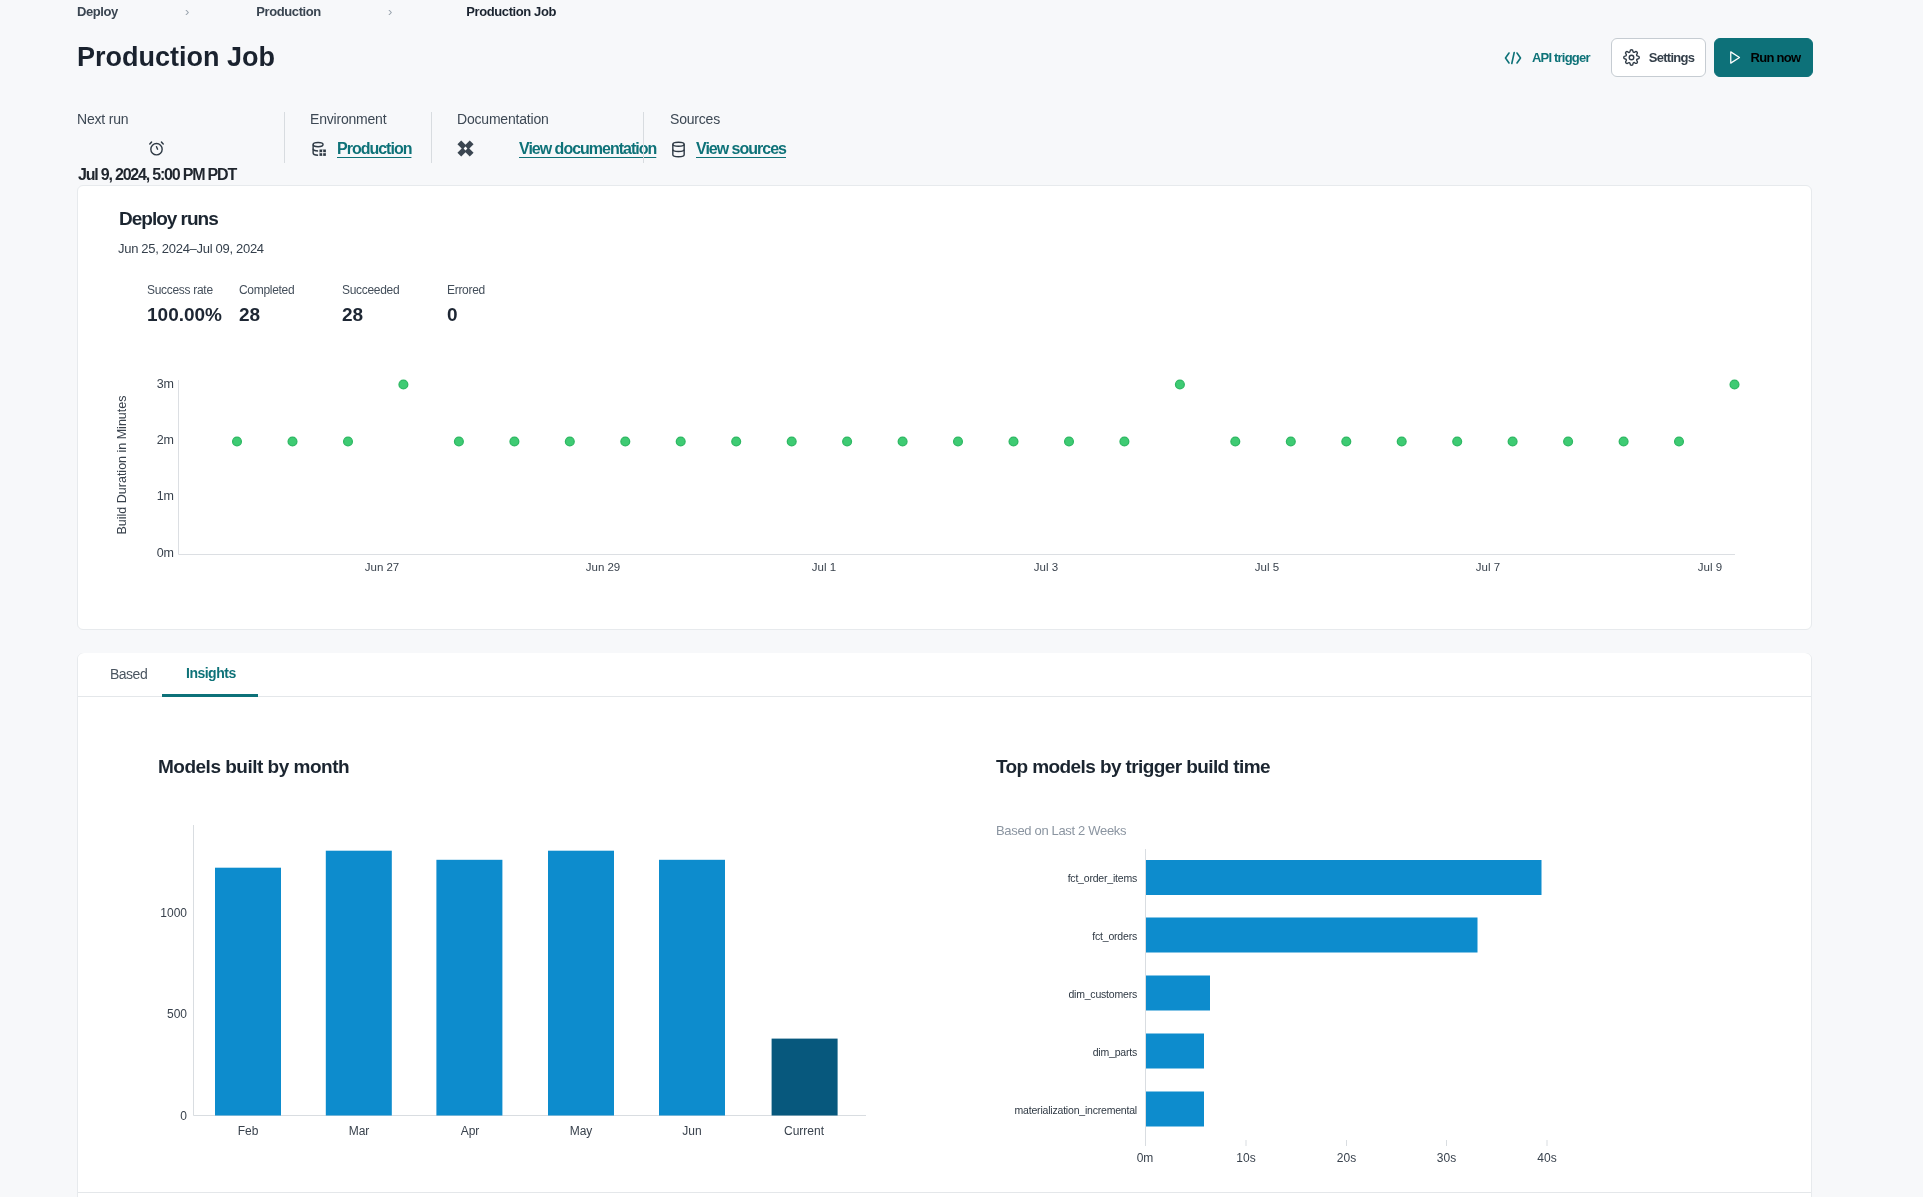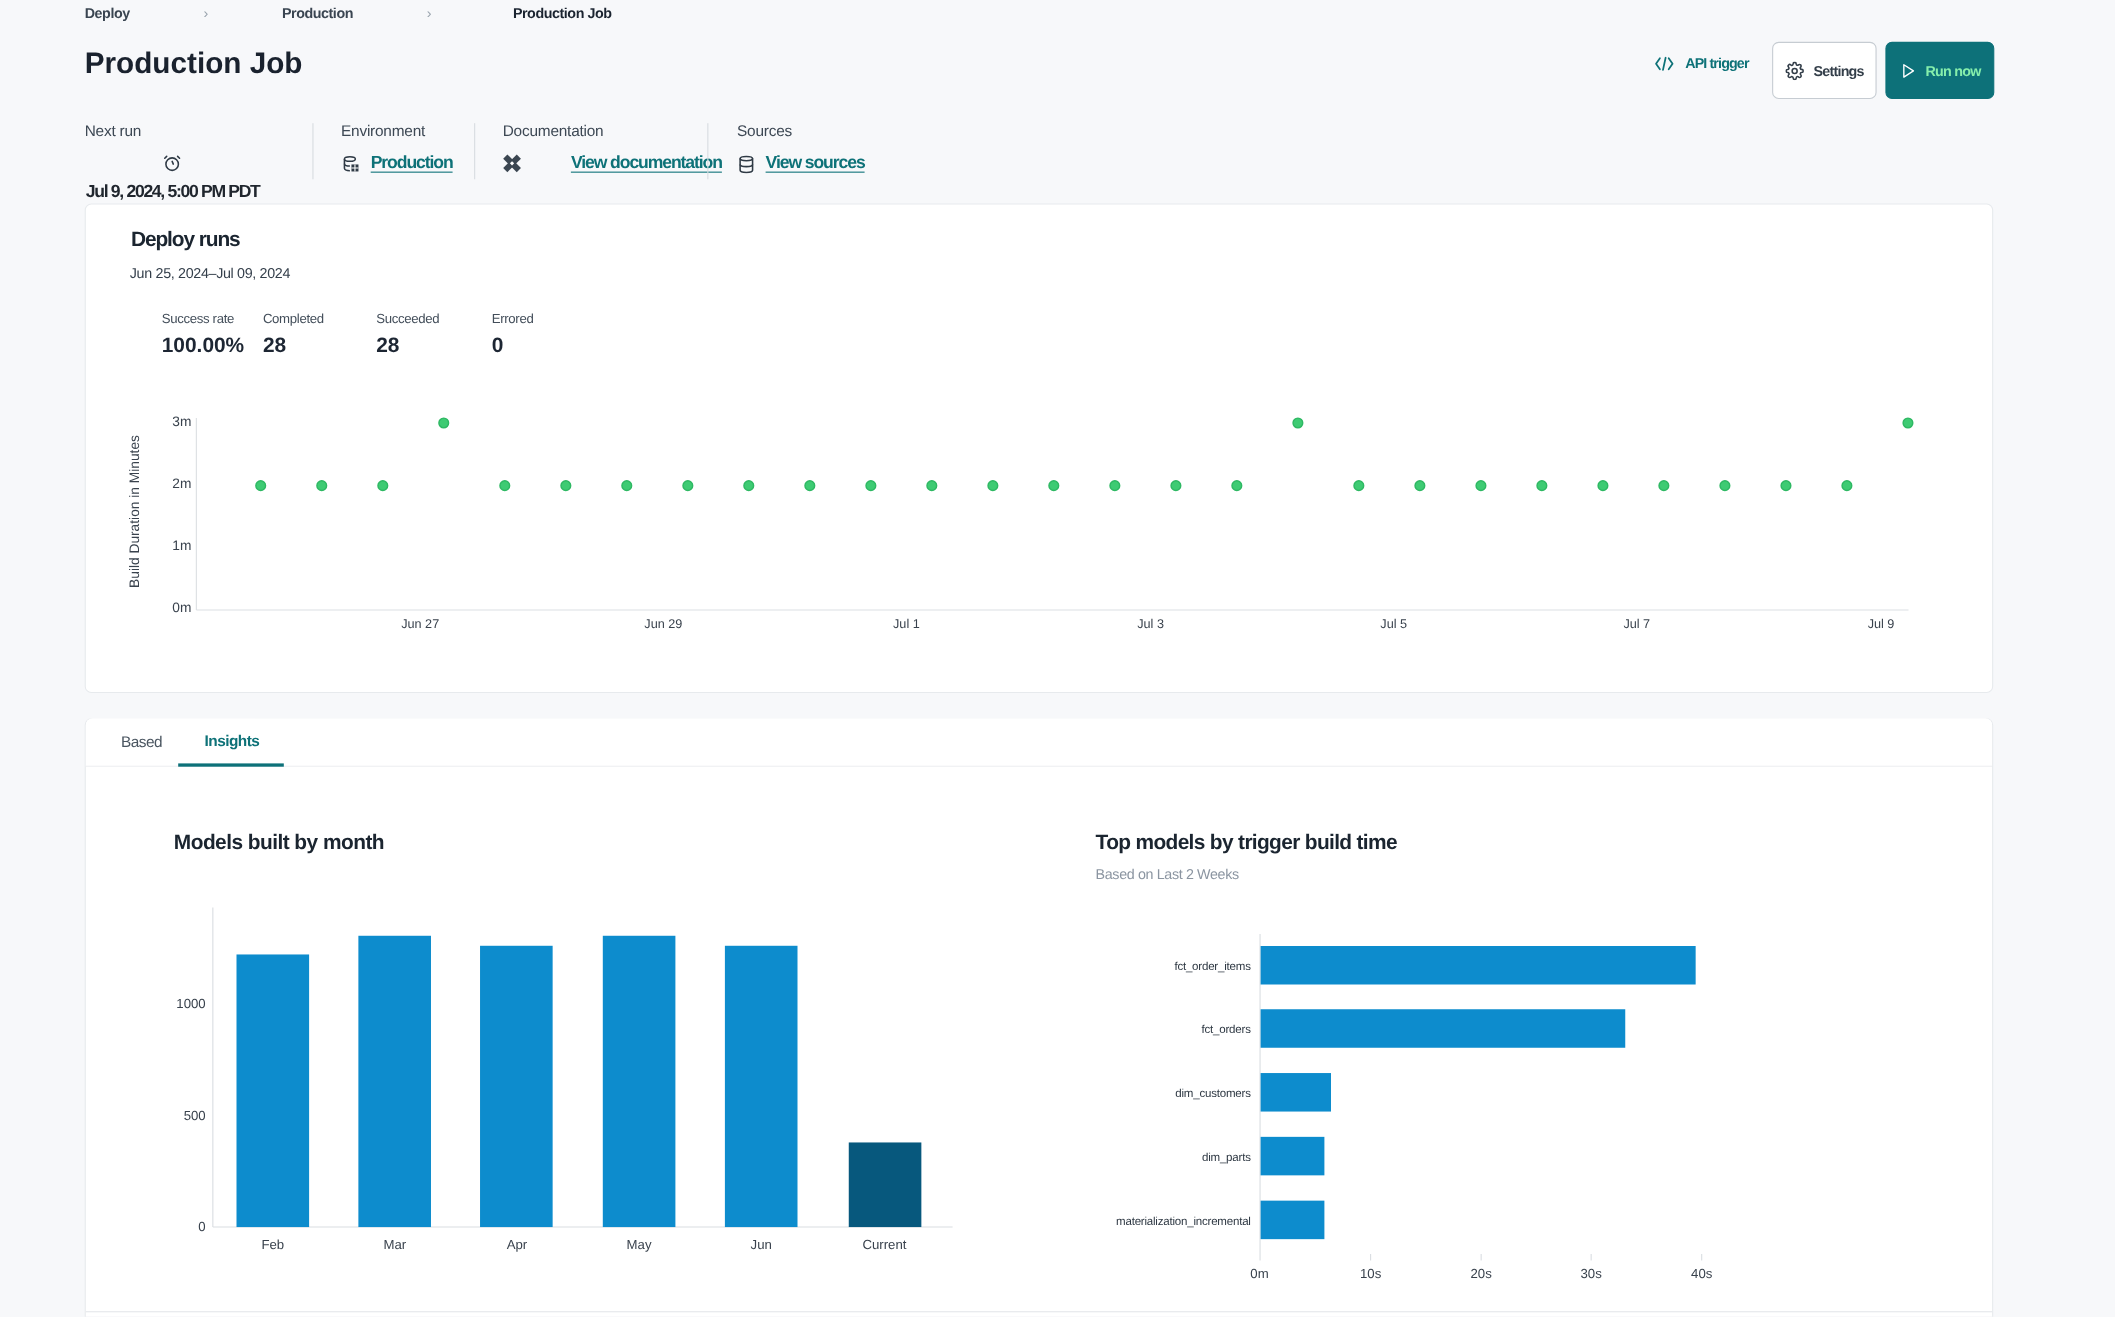--- a/index.html
+++ b/index.html
@@ -11,23 +11,23 @@
   
   .crumbs { left:77px; top:4px; font-size:13px; font-weight:700; letter-spacing:-0.4px; color:#3a4551; display:flex; align-items:center;gap:48px; }
   .crumbs .sep { color:#9aa4ae; font-weight:400; padding:0 19px; font-size:13px; letter-spacing:0; }
   .crumbs .last { color:#1b2430; margin-left:7px; }
 
   
   .title { left:77px; top:42px; font-size:27px; font-weight:700; color:#1a222e; letter-spacing:0; }
 
   
   .apitrigger { left:1504px; top:50px; font-size:13px; font-weight:700; letter-spacing:-0.8px; color:#0e7278; display:flex; align-items:center; gap:10px; }
-  .btn { position:absolute; top:38px; height:52px; border-radius:6px; display:flex; align-items:center; justify-content:center; gap:9px; font-size:13px; font-weight:700; letter-spacing:-0.7px; }
+  .btn { position:absolute; top:38px; height:39px; border-radius:6px; display:flex; align-items:center; justify-content:center; gap:9px; font-size:13px; font-weight:700; letter-spacing:-0.7px; }
   .btn.settings { left:1611px; width:95px; background:#ffffff; border:1px solid #c6ccd2; color:#333e49; }
-  .btn.run { left:1714px; width:99px; background:#0d7179; color:#86efac; border:1px solid #0d7179; }
+  .btn.run { left:1714px; width:99px; background:#0d7179; color:#000000; border:1px solid #0d7179; }
 
   
   .info-label { font-size:14px; letter-spacing:-0.2px; color:#3d4854; }
   .info-val { display:flex; align-items:center; gap:9px; font-size:16px; color:#20262e; font-weight:700; letter-spacing:-1.4px; }
   .ilink { color:#0e7278; font-weight:700; letter-spacing:-1.0px; text-decoration:underline; text-underline-offset:3px; }
   .vdiv { position:absolute; width:1px; background:#d8dce0; top:112px; height:51px; }
 
   
   .card { position:absolute; background:#ffffff; border:1px solid #e7eaed; border-radius:6px; }
 
@@ -36,21 +36,21 @@
   .stat-label { font-size:12px; letter-spacing:-0.3px; color:#434e5a; }
   .stat-val { font-size:19px; font-weight:700; color:#1d2633; margin-top:7px; }
 
   
   .tabbar { left:78px; top:653px; width:1733px; height:44px; background:#fff; border-bottom:1px solid #e4e7ea; position:absolute; border-radius:6px 6px 0 0; }
   .tab-runs { position:absolute; left:110px; top:666px; font-size:14px; letter-spacing:-0.5px; color:#4a5560; }
   .tab-insights { position:absolute; left:186px; top:665px; font-size:14px; font-weight:700; letter-spacing:-0.5px; color:#0e7278; }
   .tab-underline { position:absolute; left:162px; top:694px; width:96px; height:3px; background:#0d7179; }
 
   .chart-title { font-size:19px; font-weight:700; color:#1b2530; }
-  .chart-sub { font-size:13px; letter-spacing:-0.33px; color:#8b95a1; }
+  .chart-sub { font-size:13px; letter-spacing:-0.33px; color:#8b95a1;margin-top:36px; }
 
   .rowline { position:absolute; left:78px; top:1192px; width:1733px; height:1px; background:#e4e7ea; }
 </style>
 </head>
 <body>
 
 <div class="abs crumbs">
     <span>Deploy</span>
     <span class="sep">›</span>
     <span>Production</span>

